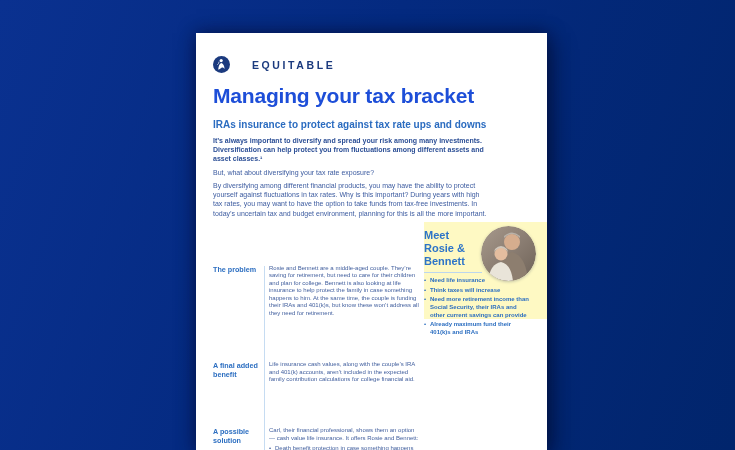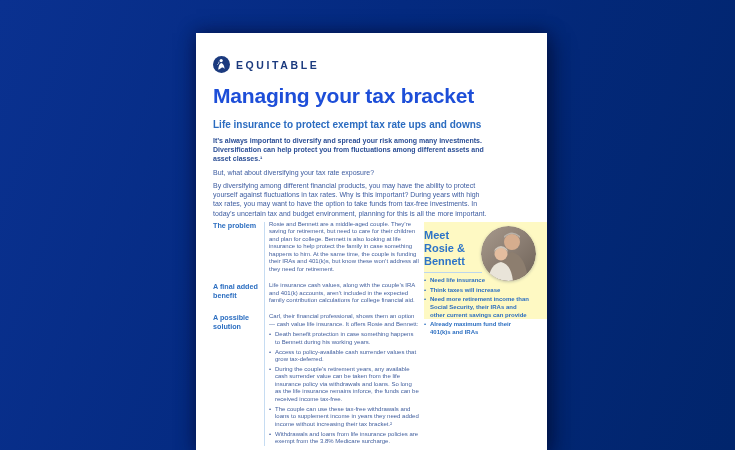--- a/index.html
+++ b/index.html
@@ -11,21 +11,21 @@
   }
   .canvas { position:absolute; inset:0; }
 
   .page {
     position:absolute; left:196px; top:33px; width:351px; height:417px;
     background:#ffffff;
     box-shadow:0 0 16px rgba(0,8,40,.55), 6px 8px 22px rgba(0,8,40,.45);
   }
 
   
-  .logo-row { position:absolute; left:17px; top:23px; display:flex; align-items:center; gap:6px; }
+  .logo-row { position:absolute; left:17px; top:23px; display:flex; align-items:center; gap:22px; }
   .logo-mark { width:17px; height:17px; display:block; }
   .logotype {
     font-size:10.5px; font-weight:bold; letter-spacing:2.6px;
     color:#1b3a7e;
   }
 
   .title {
     position:absolute; left:17px; top:51px; width:320px;
     font-size:21px; font-weight:bold; color:#1d4ed8; letter-spacing:-0.2px;
   }
@@ -36,21 +36,21 @@
 
   .intro { position:absolute; left:17px; top:103px; width:274px; color:#3d5ca0; }
   .intro p { font-size:7px; line-height:1.32; margin-bottom:4px; }
   .intro p.lead-bold { font-weight:bold; color:#2c4f96; }
 
   .content { position:absolute; left:17px; top:188px; width:206px; }
   .sections { position:relative; }
   .sections .vrule {
     position:absolute; left:51px; top:1px; bottom:2px; width:1px; background:#c6dcf2;
   }
-  .section { display:grid; grid-template-columns:51px 1fr; margin-bottom:9px; }
+  .section { display:grid; grid-template-columns:51px 1fr; margin-bottom:9px;margin-top:44px; }
   .section-label {
     font-size:7.2px; font-weight:bold; color:#2d6fc1; line-height:1.25; padding-right:5px;
   }
   .section-body { padding-left:5px; font-size:6px; line-height:1.24; color:#44619f; }
   .section-body p.lead { margin-bottom:3px; }
   .section-body ul { list-style:none; }
   .section-body li {
     position:relative; padding-left:6px; margin-bottom:2.5px;
   }
   .section-body li::before {
@@ -86,21 +86,21 @@
       <svg class="logo-mark" viewBox="0 0 17 17">
         <circle cx="8.5" cy="8.5" r="8.5" fill="#1b3a7e"></circle>
         <circle cx="8.2" cy="4.6" r="1.6" fill="#ffffff"></circle>
         <path d="M5.2 13.5 C5.6 9.5, 6.5 7.6, 8.4 7.0 C10.3 7.6, 11.3 9.6, 11.6 13.0 C10.2 11.6, 9.4 11.3, 8.3 11.9 C7.2 12.6, 6.3 13.4, 5.2 13.5 Z" fill="#ffffff"></path>
         <path d="M4.3 8.8 C5.4 8.0, 6.0 7.0, 6.1 5.6" stroke="#ffffff" stroke-width="0.7" fill="none"></path>
       </svg>
       <span class="logotype">EQUITABLE</span>
     </div>
 
     <h1 class="title">Managing your tax bracket</h1>
-    <h2 class="subtitle">Life insurance to protect exempt tax rate ups and downs</h2>
+    <h2 class="subtitle">IRAs insurance to protect against tax rate ups and downs</h2>
 
     <div class="intro">
       <p class="lead-bold">It’s always important to diversify and spread your risk among many investments. Diversification can help protect you from fluctuations among different assets and asset classes.¹</p>
       <p>But, what about diversifying your tax rate exposure?</p>
       <p>By diversifying among different financial products, you may have the ability to protect yourself against fluctuations in tax rates. Why is this important? During years with high tax rates, you may want to have the option to take funds from tax-free investments. In today’s uncertain tax and budget environment, planning for this is all the more important.</p>
     </div>
 
     <div class="content">
       <div class="sections">
         <div class="vrule"></div>

